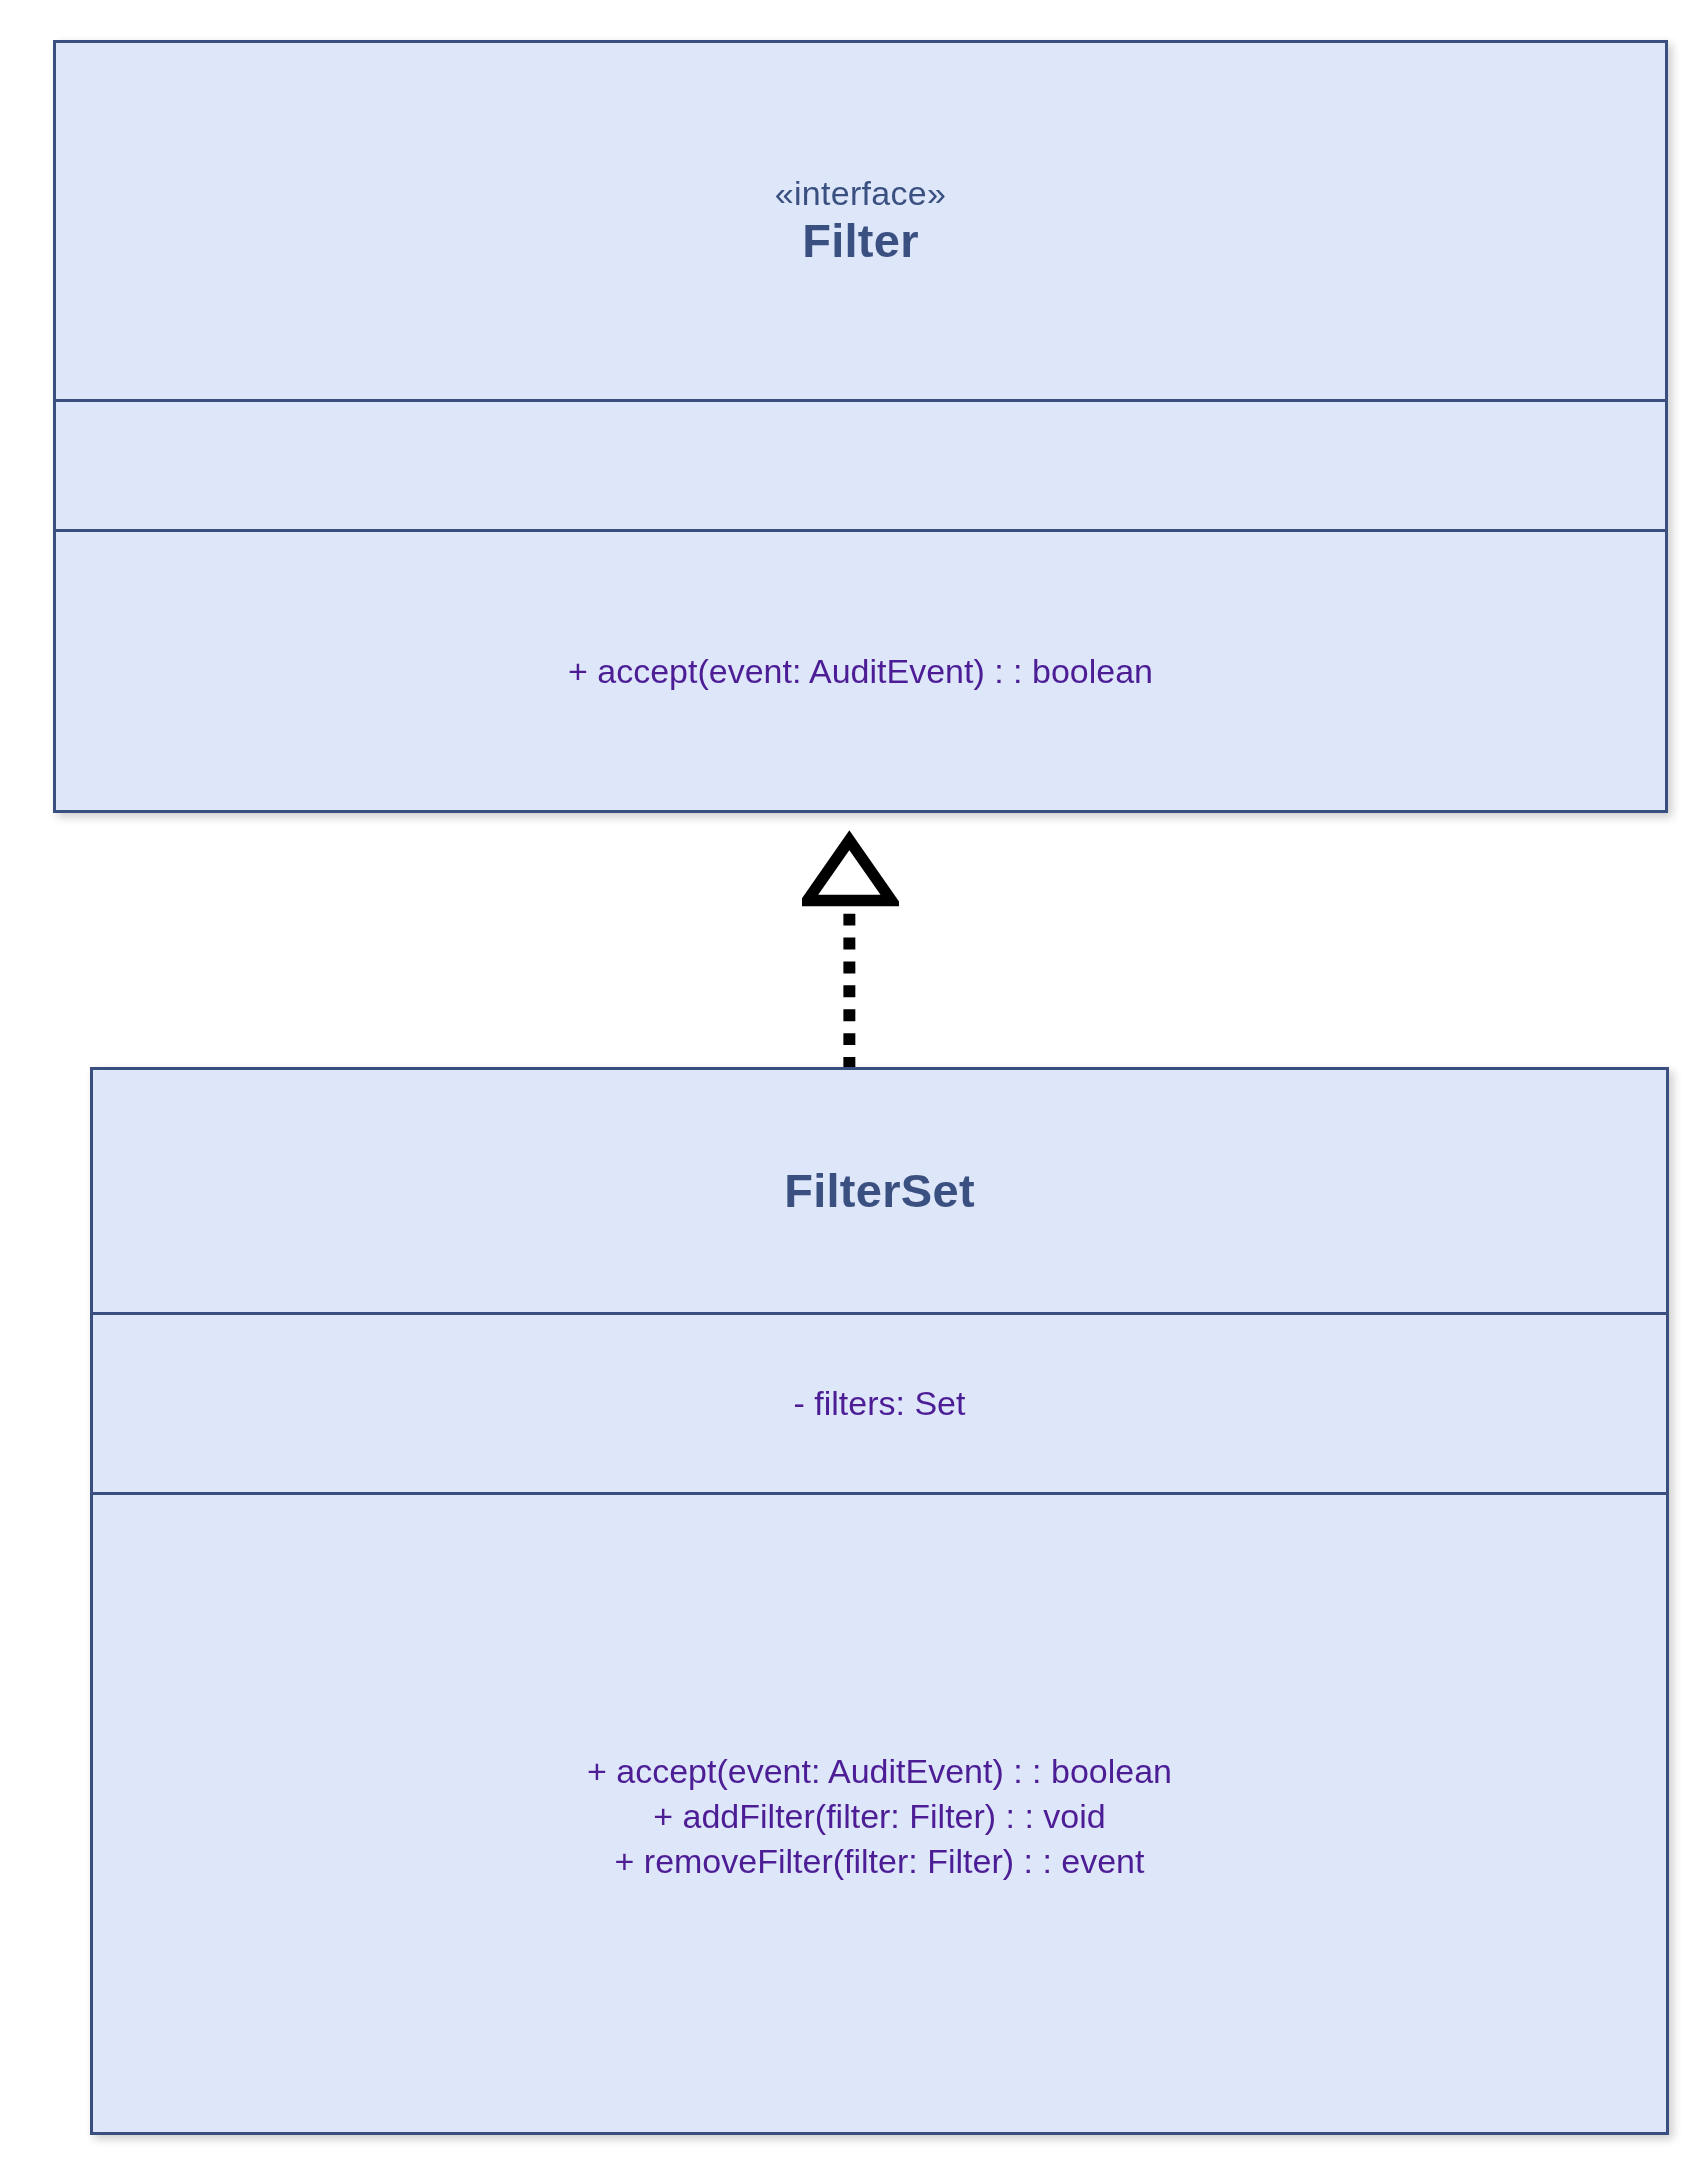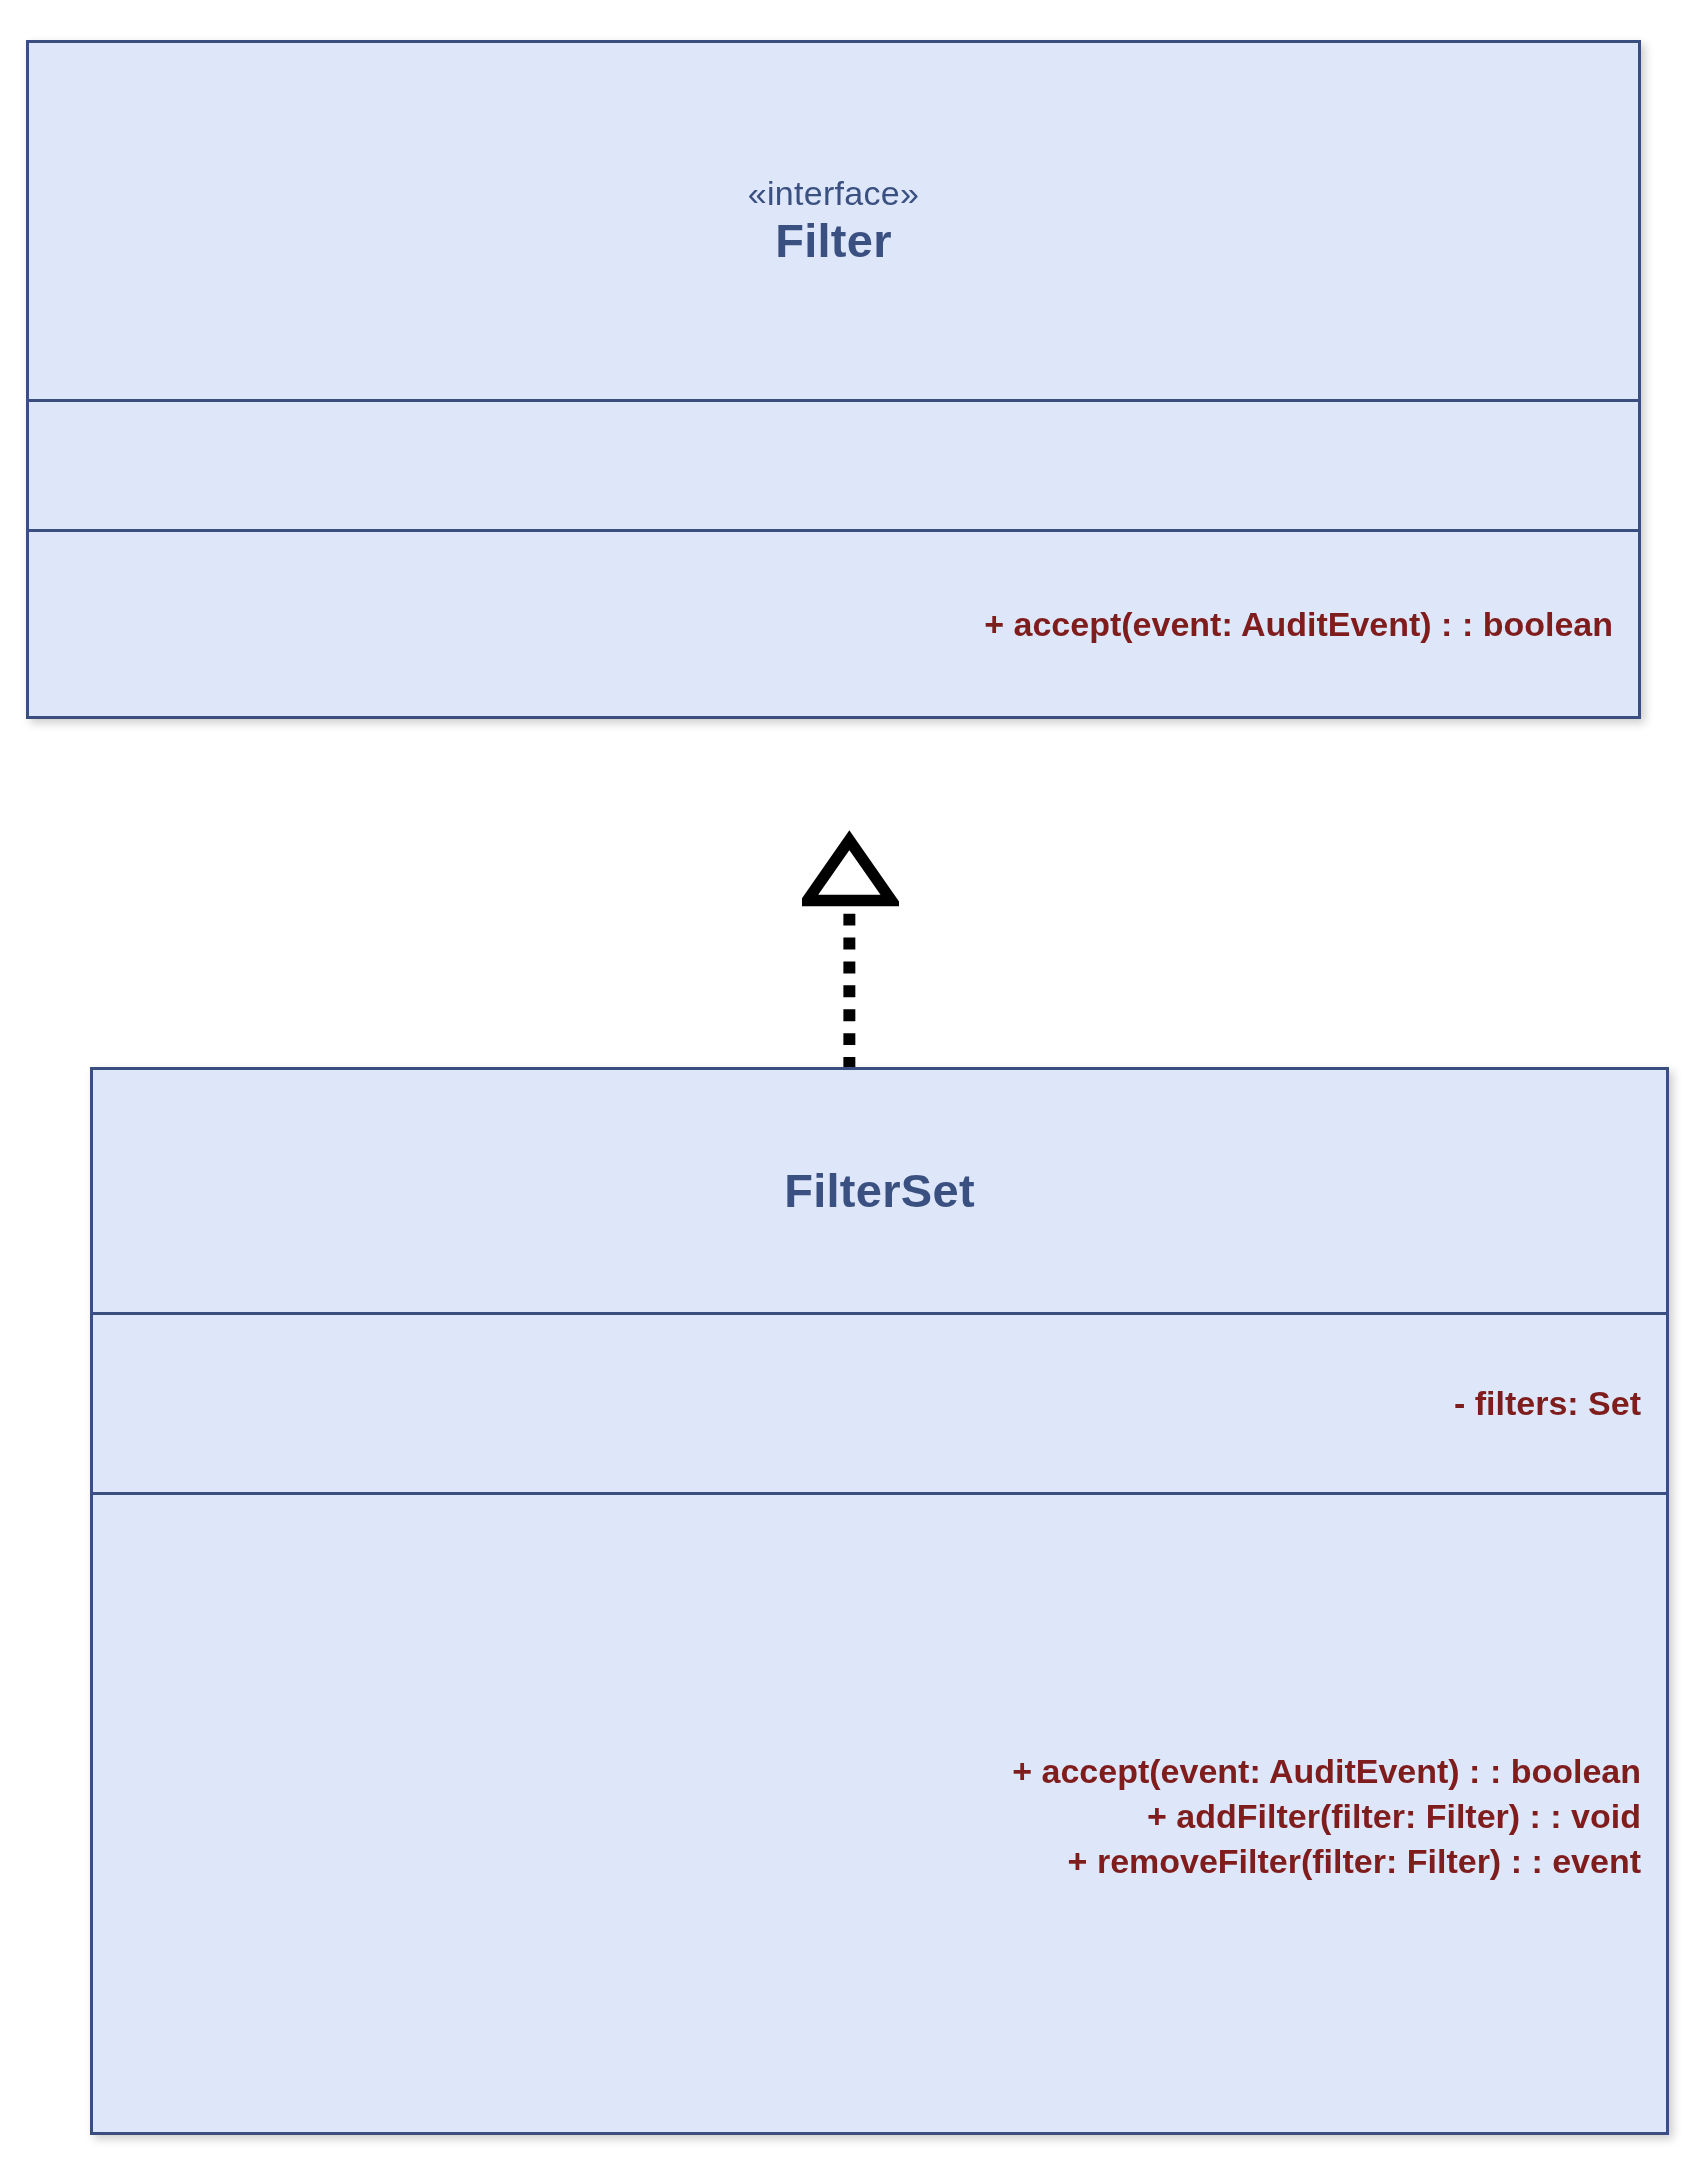--- a/index.html
+++ b/index.html
@@ -63,35 +63,35 @@
   }
 
   
   .uml-members {
     display: flex;
     flex-direction: column;
     justify-content: center;
     padding: 0 25px;
   }
   .uml-member {
-    color: #7f1d1d;
+    color: #4c1d95;
     font-size: 34px;
-    font-weight: 700;
+    font-weight: 400;
     line-height: 1.32;
     white-space: nowrap;
-    text-align: right;
+    text-align: center;
   }
   .uml-members.empty { min-height: 0; }
 
   
   #box-filter {
-    left: 26px;
+    left: 53px;
     top: 40px;
     width: 1615px;
-    height: 679px;
+    height: 773px;
   }
   #box-filter .sec-header   { height: 356px; }
   #box-filter .sec-attrs    { height: 130px; }
   #box-filter .sec-ops      { flex: 1 1 auto; }
 
   #box-filterset {
     left: 60px;
     top: 1067px;
     width: 1579px;
     height: 1068px;

